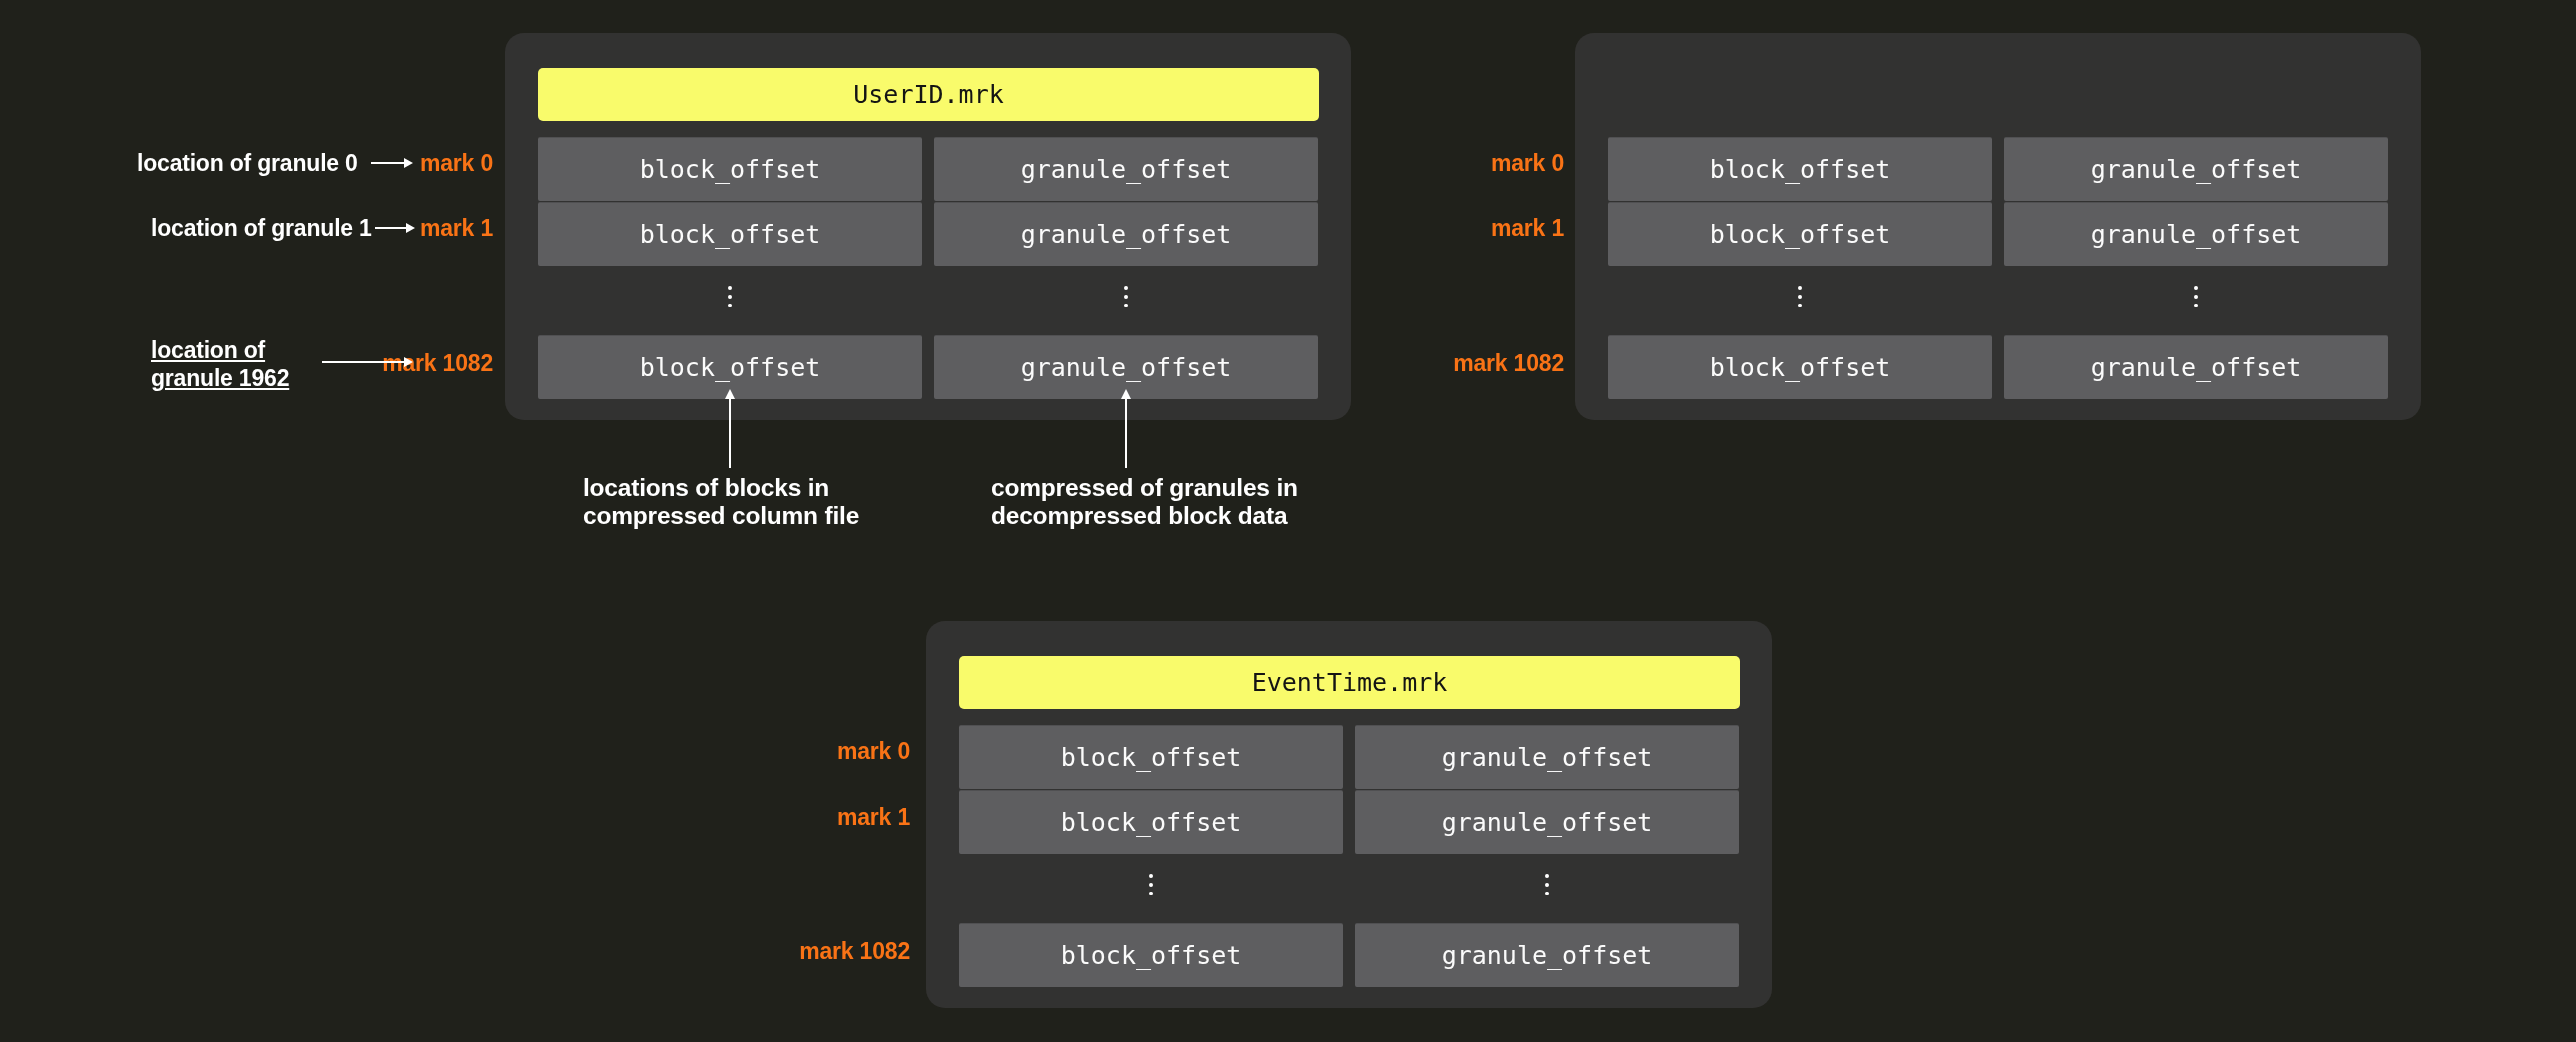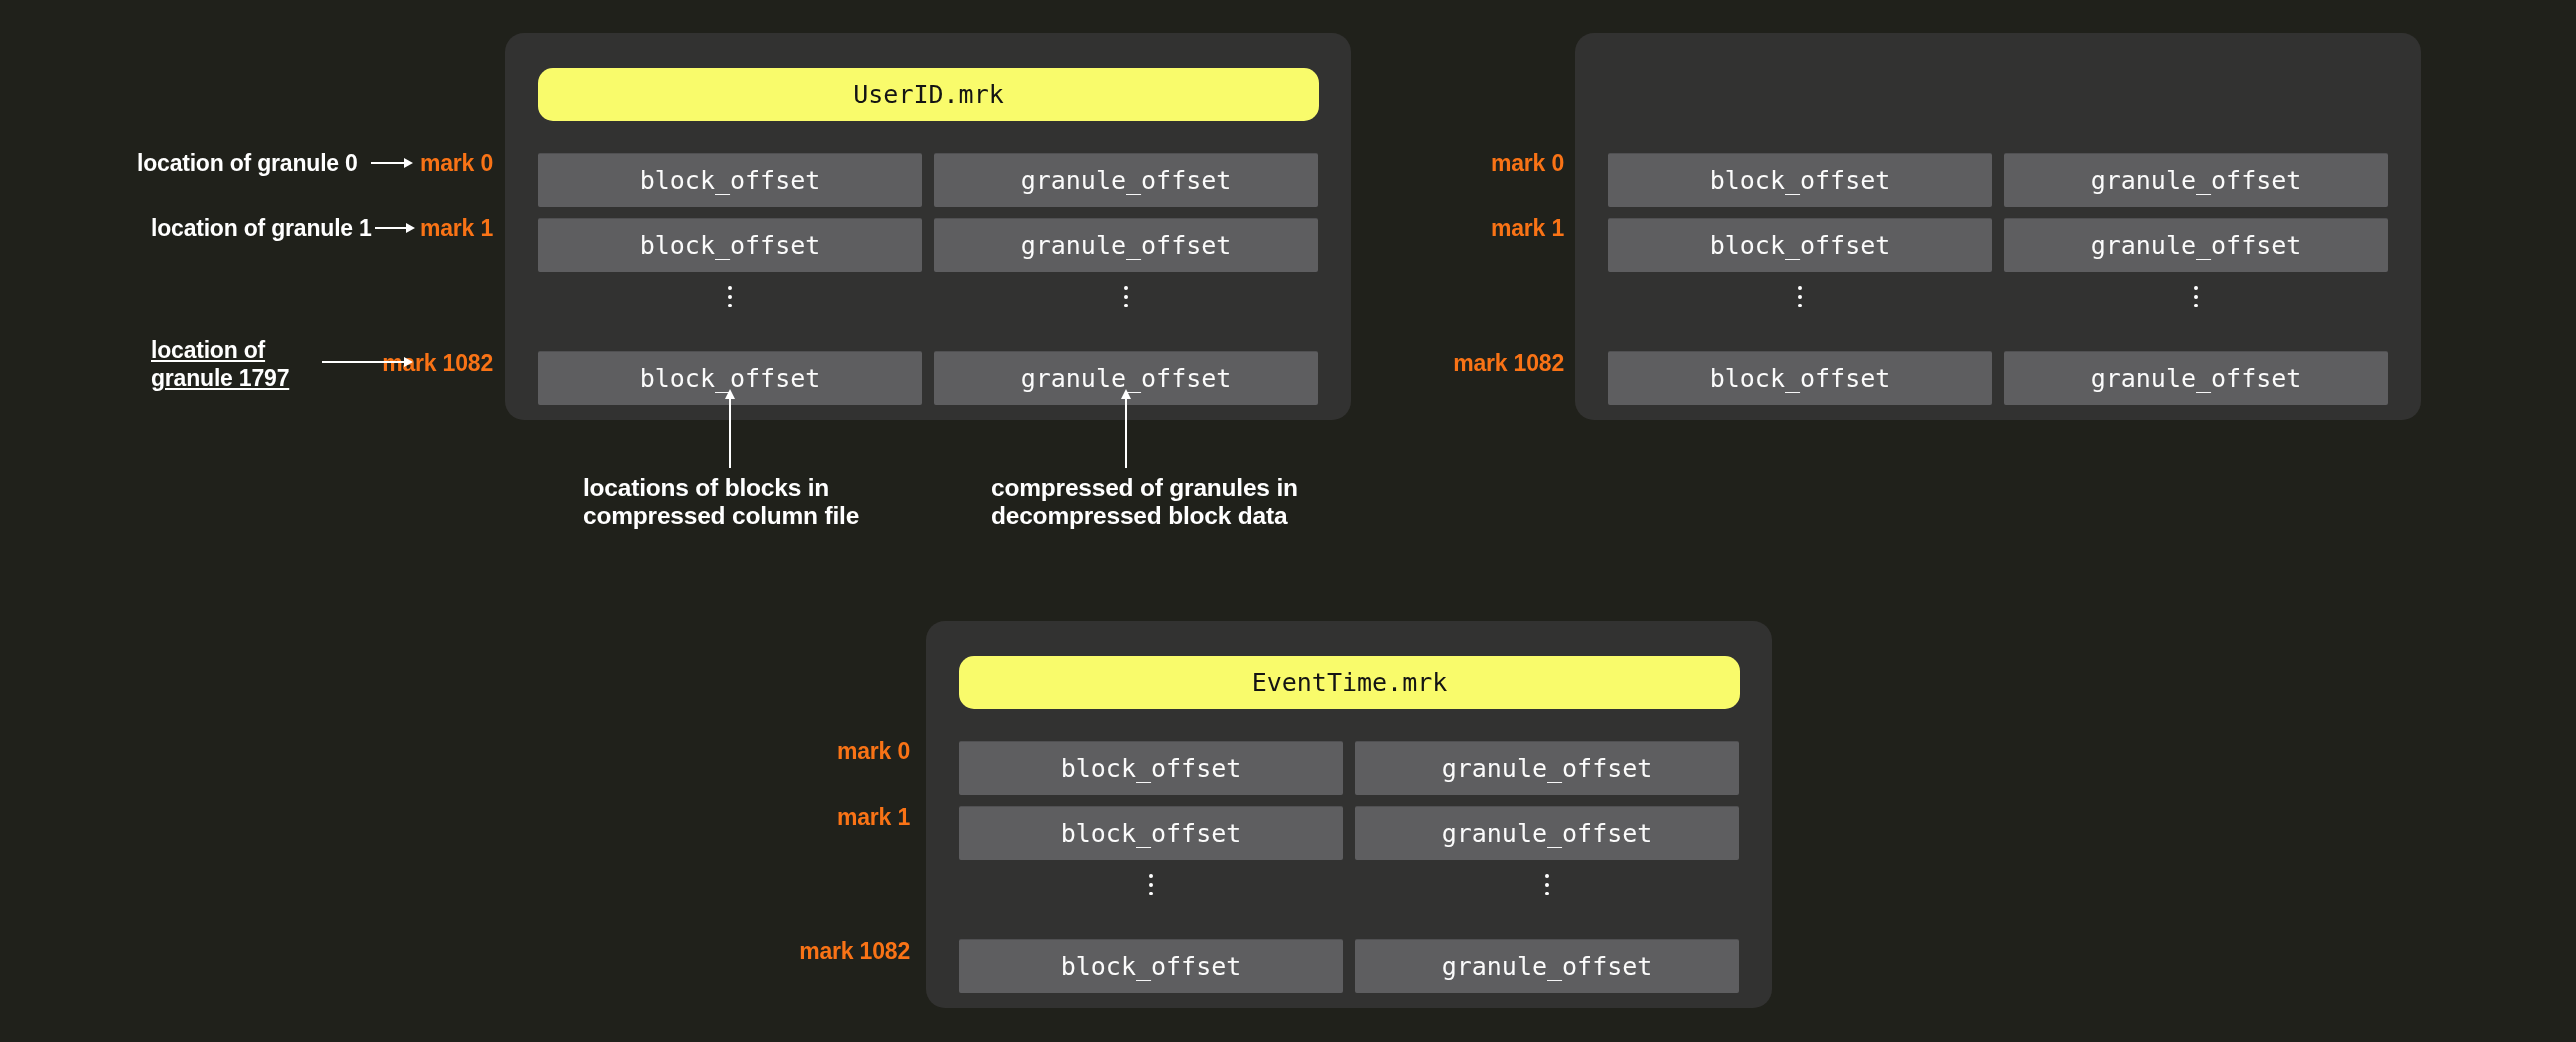--- a/index.html
+++ b/index.html
@@ -24,37 +24,37 @@
   }
   .p1 { left: 505px;  top: 33px; }
   .p2 { left: 1575px; top: 33px; }
   .p3 { left: 926px; top: 621px; }
 
   .panel-header {
     position: absolute;
     left: 33px; top: 35px;
     width: 781px; height: 53px;
     background: #f9fb6b;
-    border-radius: 15px;
+    border-radius: 5px;
     display: flex; align-items: center; justify-content: center;
     font-family: "DejaVu Sans Mono", "Liberation Mono", monospace;
     font-size: 25px; color: #141414;
     letter-spacing: 0;
   }
 
   .cell {
     position: absolute;
-    width: 384px; height: 54px;
+    width: 384px; height: 64px;
     background: #5e5e60;
     border-top: 1.3px solid rgba(0,0,0,0.14);
     box-sizing: border-box;
     border-radius: 1.9px;
     display: flex; align-items: center; justify-content: center;
     font-family: "DejaVu Sans Mono", "Liberation Mono", monospace;
-    font-size: 25px; color: #fbfbfb; margin-top: 16px;
+    font-size: 25px; color: #fbfbfb;
   }
   .c1 { left: 33px; }
   .c2 { left: 429px; }
   .r1 { top: 104px; }
   .r2 { top: 169px; }
   .r3 { top: 302px; }
 
   .dots {
     position: absolute;
     top: 253px;
@@ -217,21 +217,21 @@
   <div class="mark m-p2-1">mark 1</div>
   <div class="mark m-p2-2">mark 1082</div>
   <div class="mark m-p3-0">mark 0</div>
   <div class="mark m-p3-1">mark 1</div>
   <div class="mark m-p3-2">mark 1082</div>
 
   <div class="anno a1">location of granule 0</div>
   <div class="anno a2">location of granule 1</div>
   <div class="anno a3">
     <span class="line">location of</span>
-    <span class="line">granule 1797</span>
+    <span class="line">granule 1962</span>
   </div>
 
   <div class="harrow ha1"></div>
   <div class="harrow ha2"></div>
   <div class="harrow ha3"></div>
 
   <div class="varrow va1"></div>
   <div class="varrow va2"></div>
 
   <div class="banno b1">

